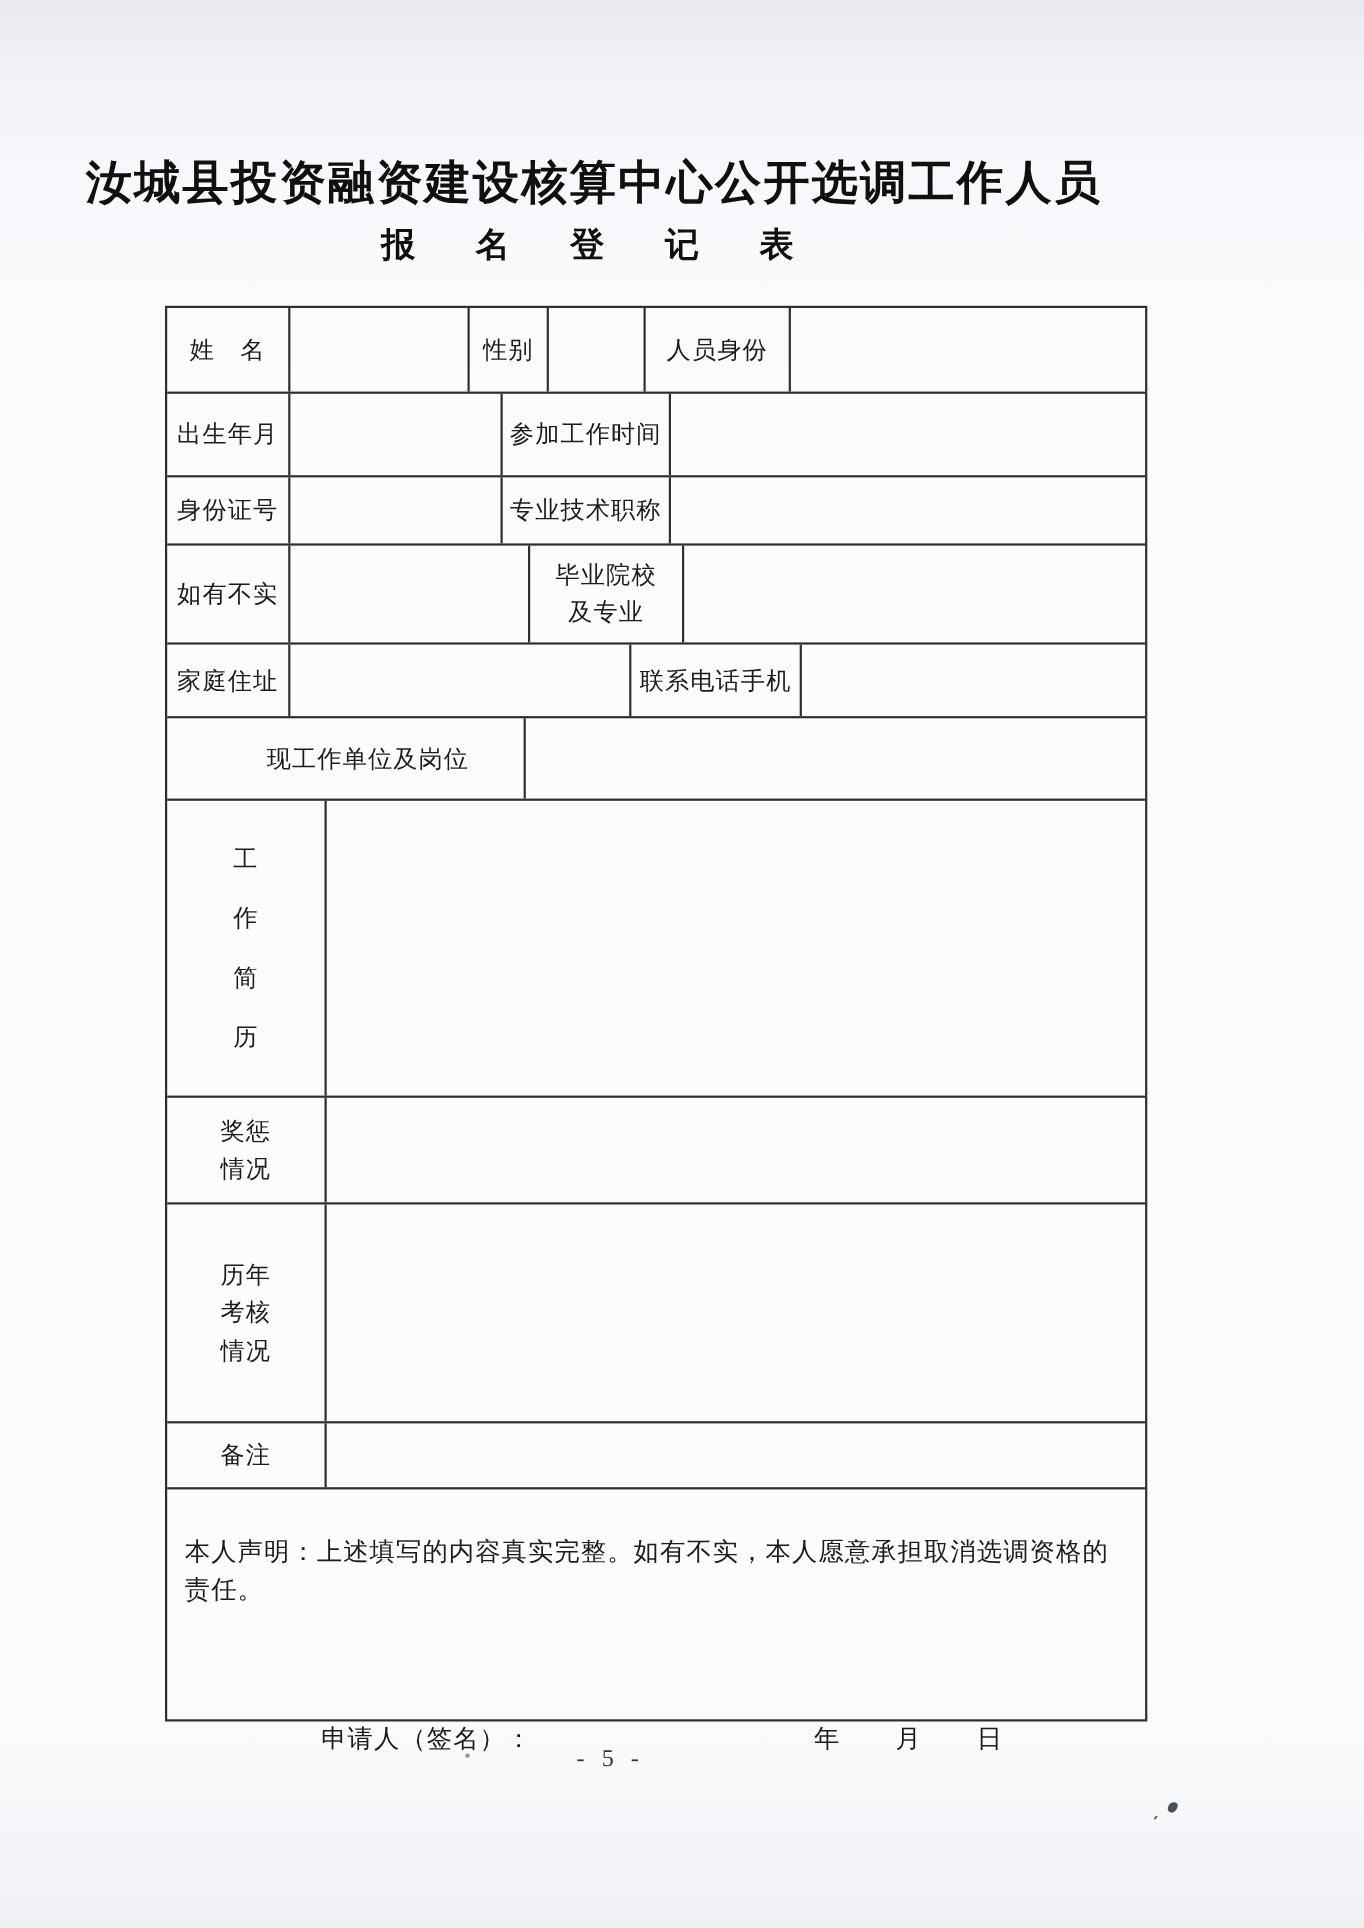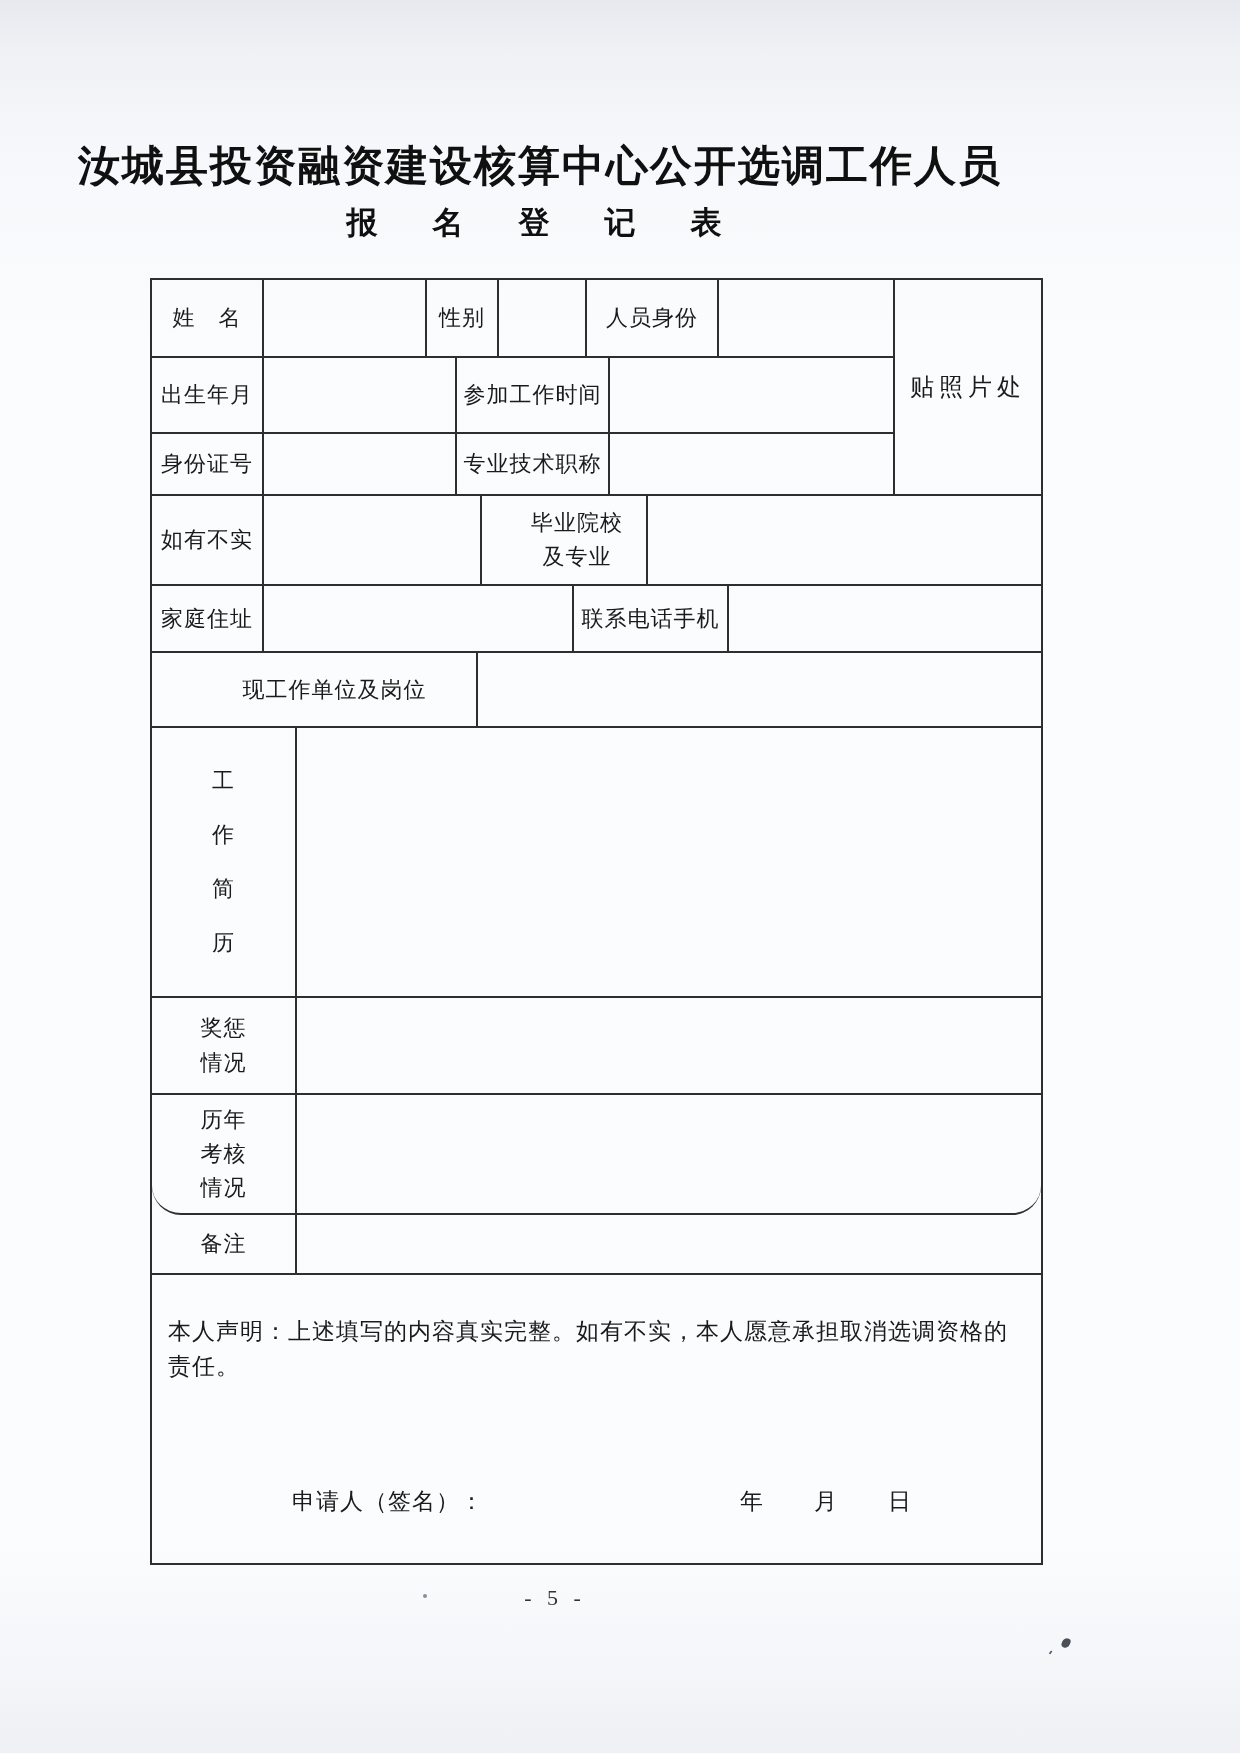--- a/index.html
+++ b/index.html
@@ -87,27 +87,26 @@
         </div>
 
         <div class="row noline" style="flex:1 1 auto;">
           <div class="cell" style="width:112px;font-family:Liberation Mono, monospace;">身份证号</div>
           <div class="cell" style="width:193px;"></div>
           <div class="cell" style="width:153px;">专业技术职称</div>
           <div class="cell fill"></div>
         </div>
 
       </div>
-      <div class="photo-cell">贴照片处</div>
     </div>
 
     <div class="row" style="height:90px;">
       <div class="cell" style="width:112px;">如有不实</div>
       <div class="cell" style="width:218px;"></div>
-      <div class="cell stack" style="width:140px;margin-left:26px;">
+      <div class="cell stack" style="width:140px;">
         <span class="lh">毕业院校</span>
         <span class="lh">及专业</span>
       </div>
       <div class="cell fill"></div>
     </div>
 
     <div class="row" style="height:67px;">
       <div class="cell" style="width:112px;text-align:center;">家庭住址</div>
       <div class="cell" style="width:310px;"></div>
       <div class="cell" style="width:155px;">联系电话手机</div>
@@ -130,21 +129,21 @@
     </div>
 
     <div class="row" style="height:97px;">
       <div class="cell stack" style="width:145px;">
         <span class="lh">奖惩</span>
         <span class="lh">情况</span>
       </div>
       <div class="cell fill"></div>
     </div>
 
-    <div class="row" style="height:120px;border-radius:29px;">
+    <div class="row" style="height:199px;">
       <div class="cell stack" style="width:145px;">
         <span class="lh">历年</span>
         <span class="lh">考核</span>
         <span class="lh">情况</span>
       </div>
       <div class="cell fill"></div>
     </div>
 
     <div class="row" style="height:60px;">
       <div class="cell" style="width:145px;">备注</div>

